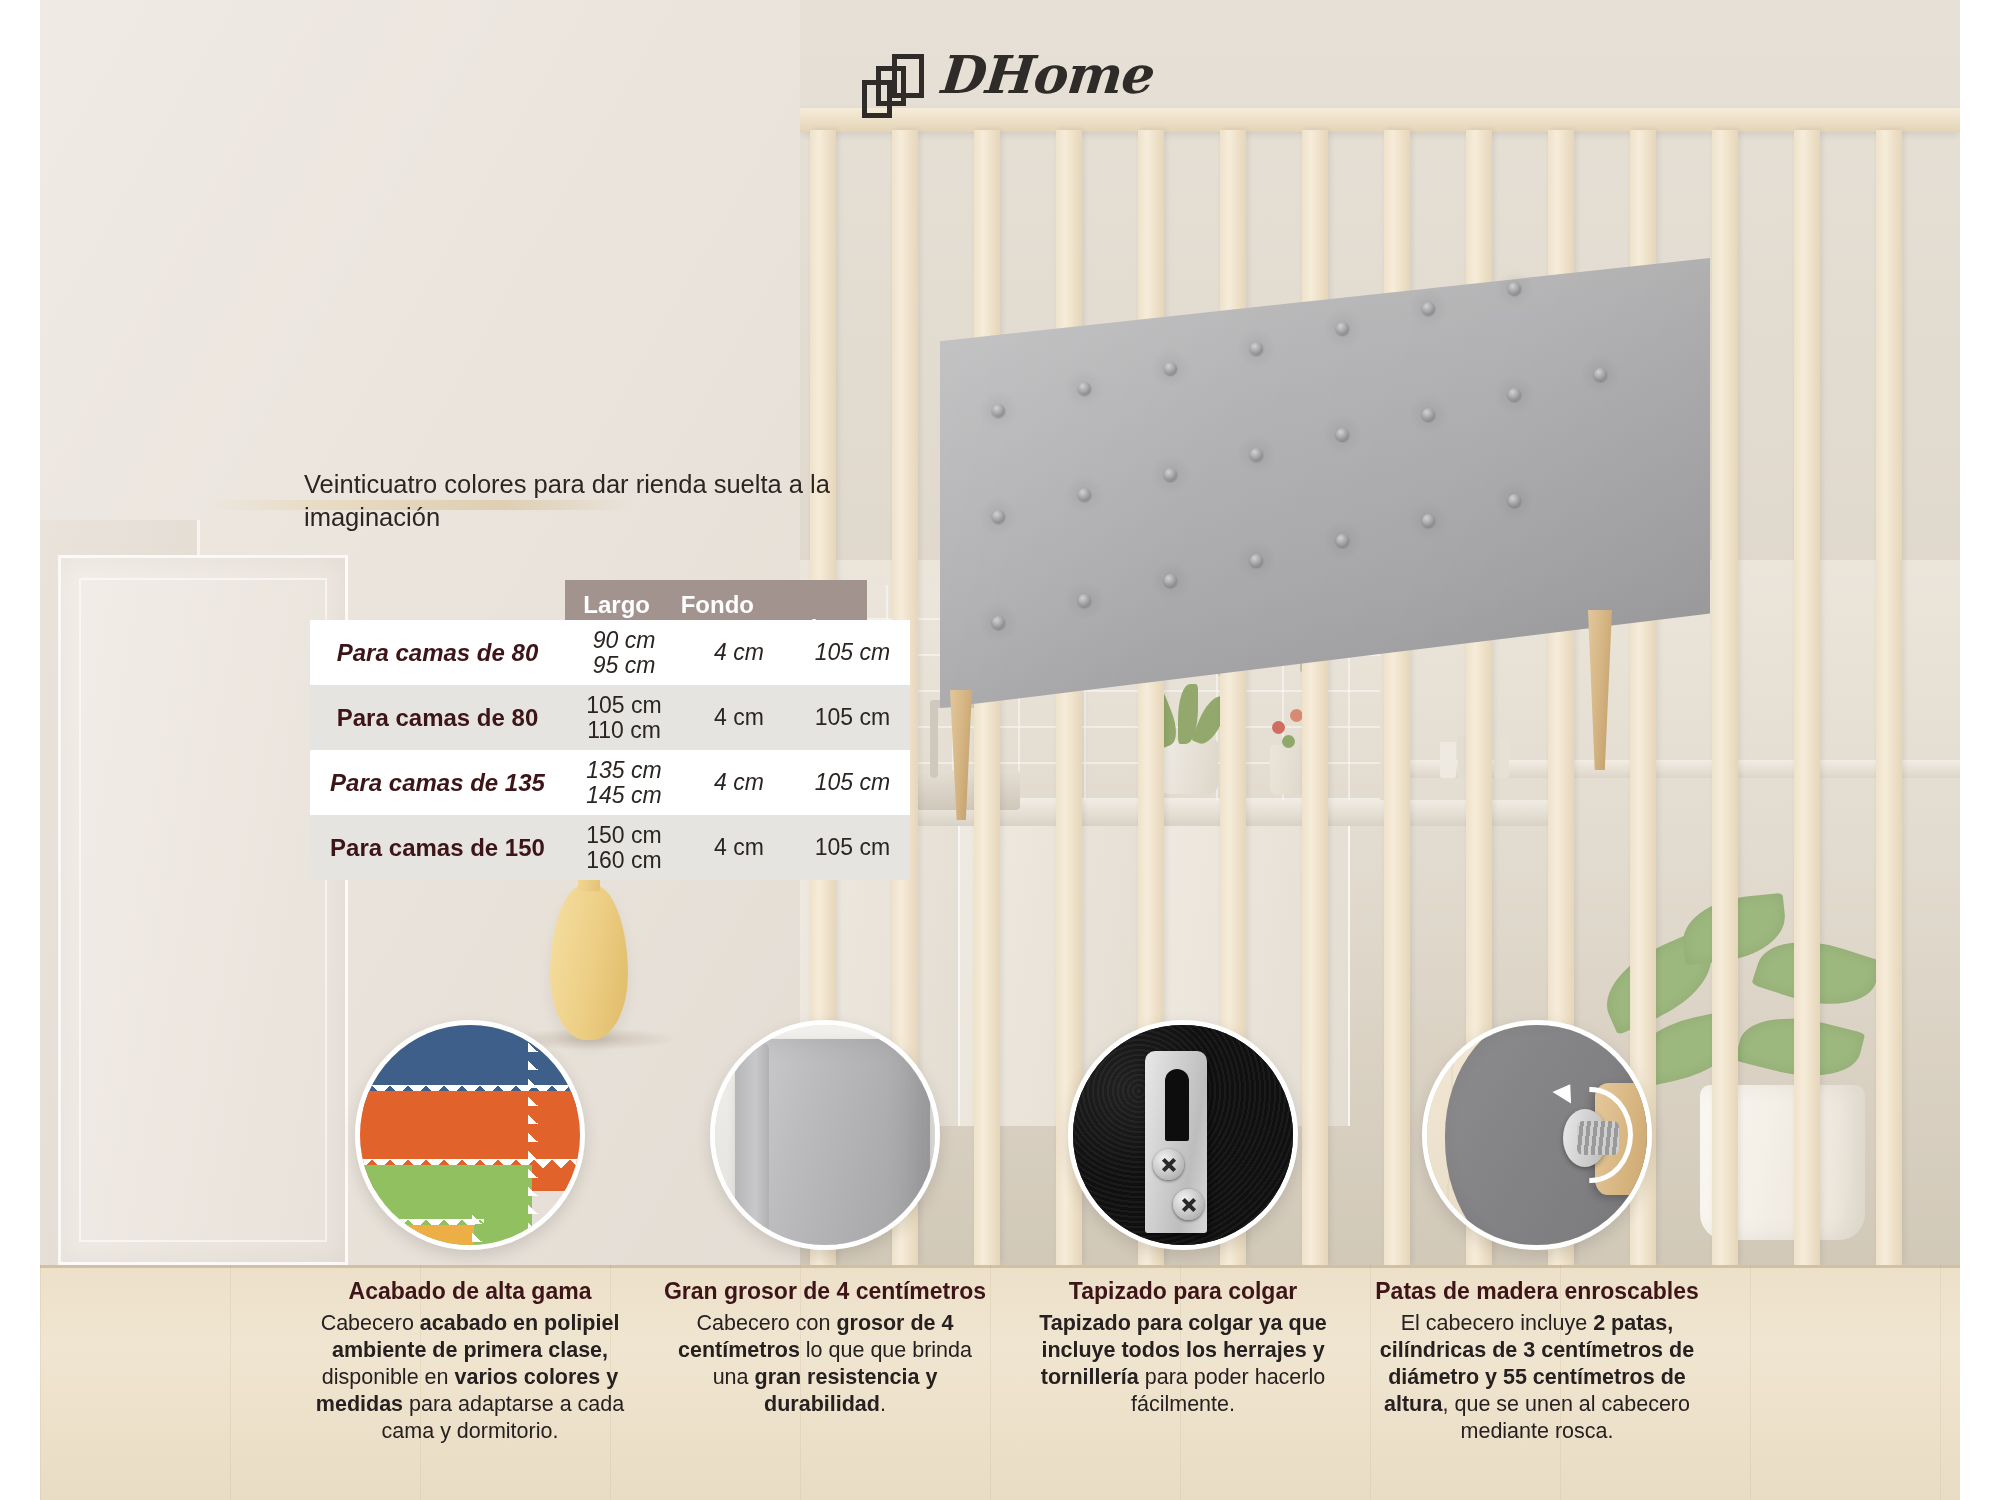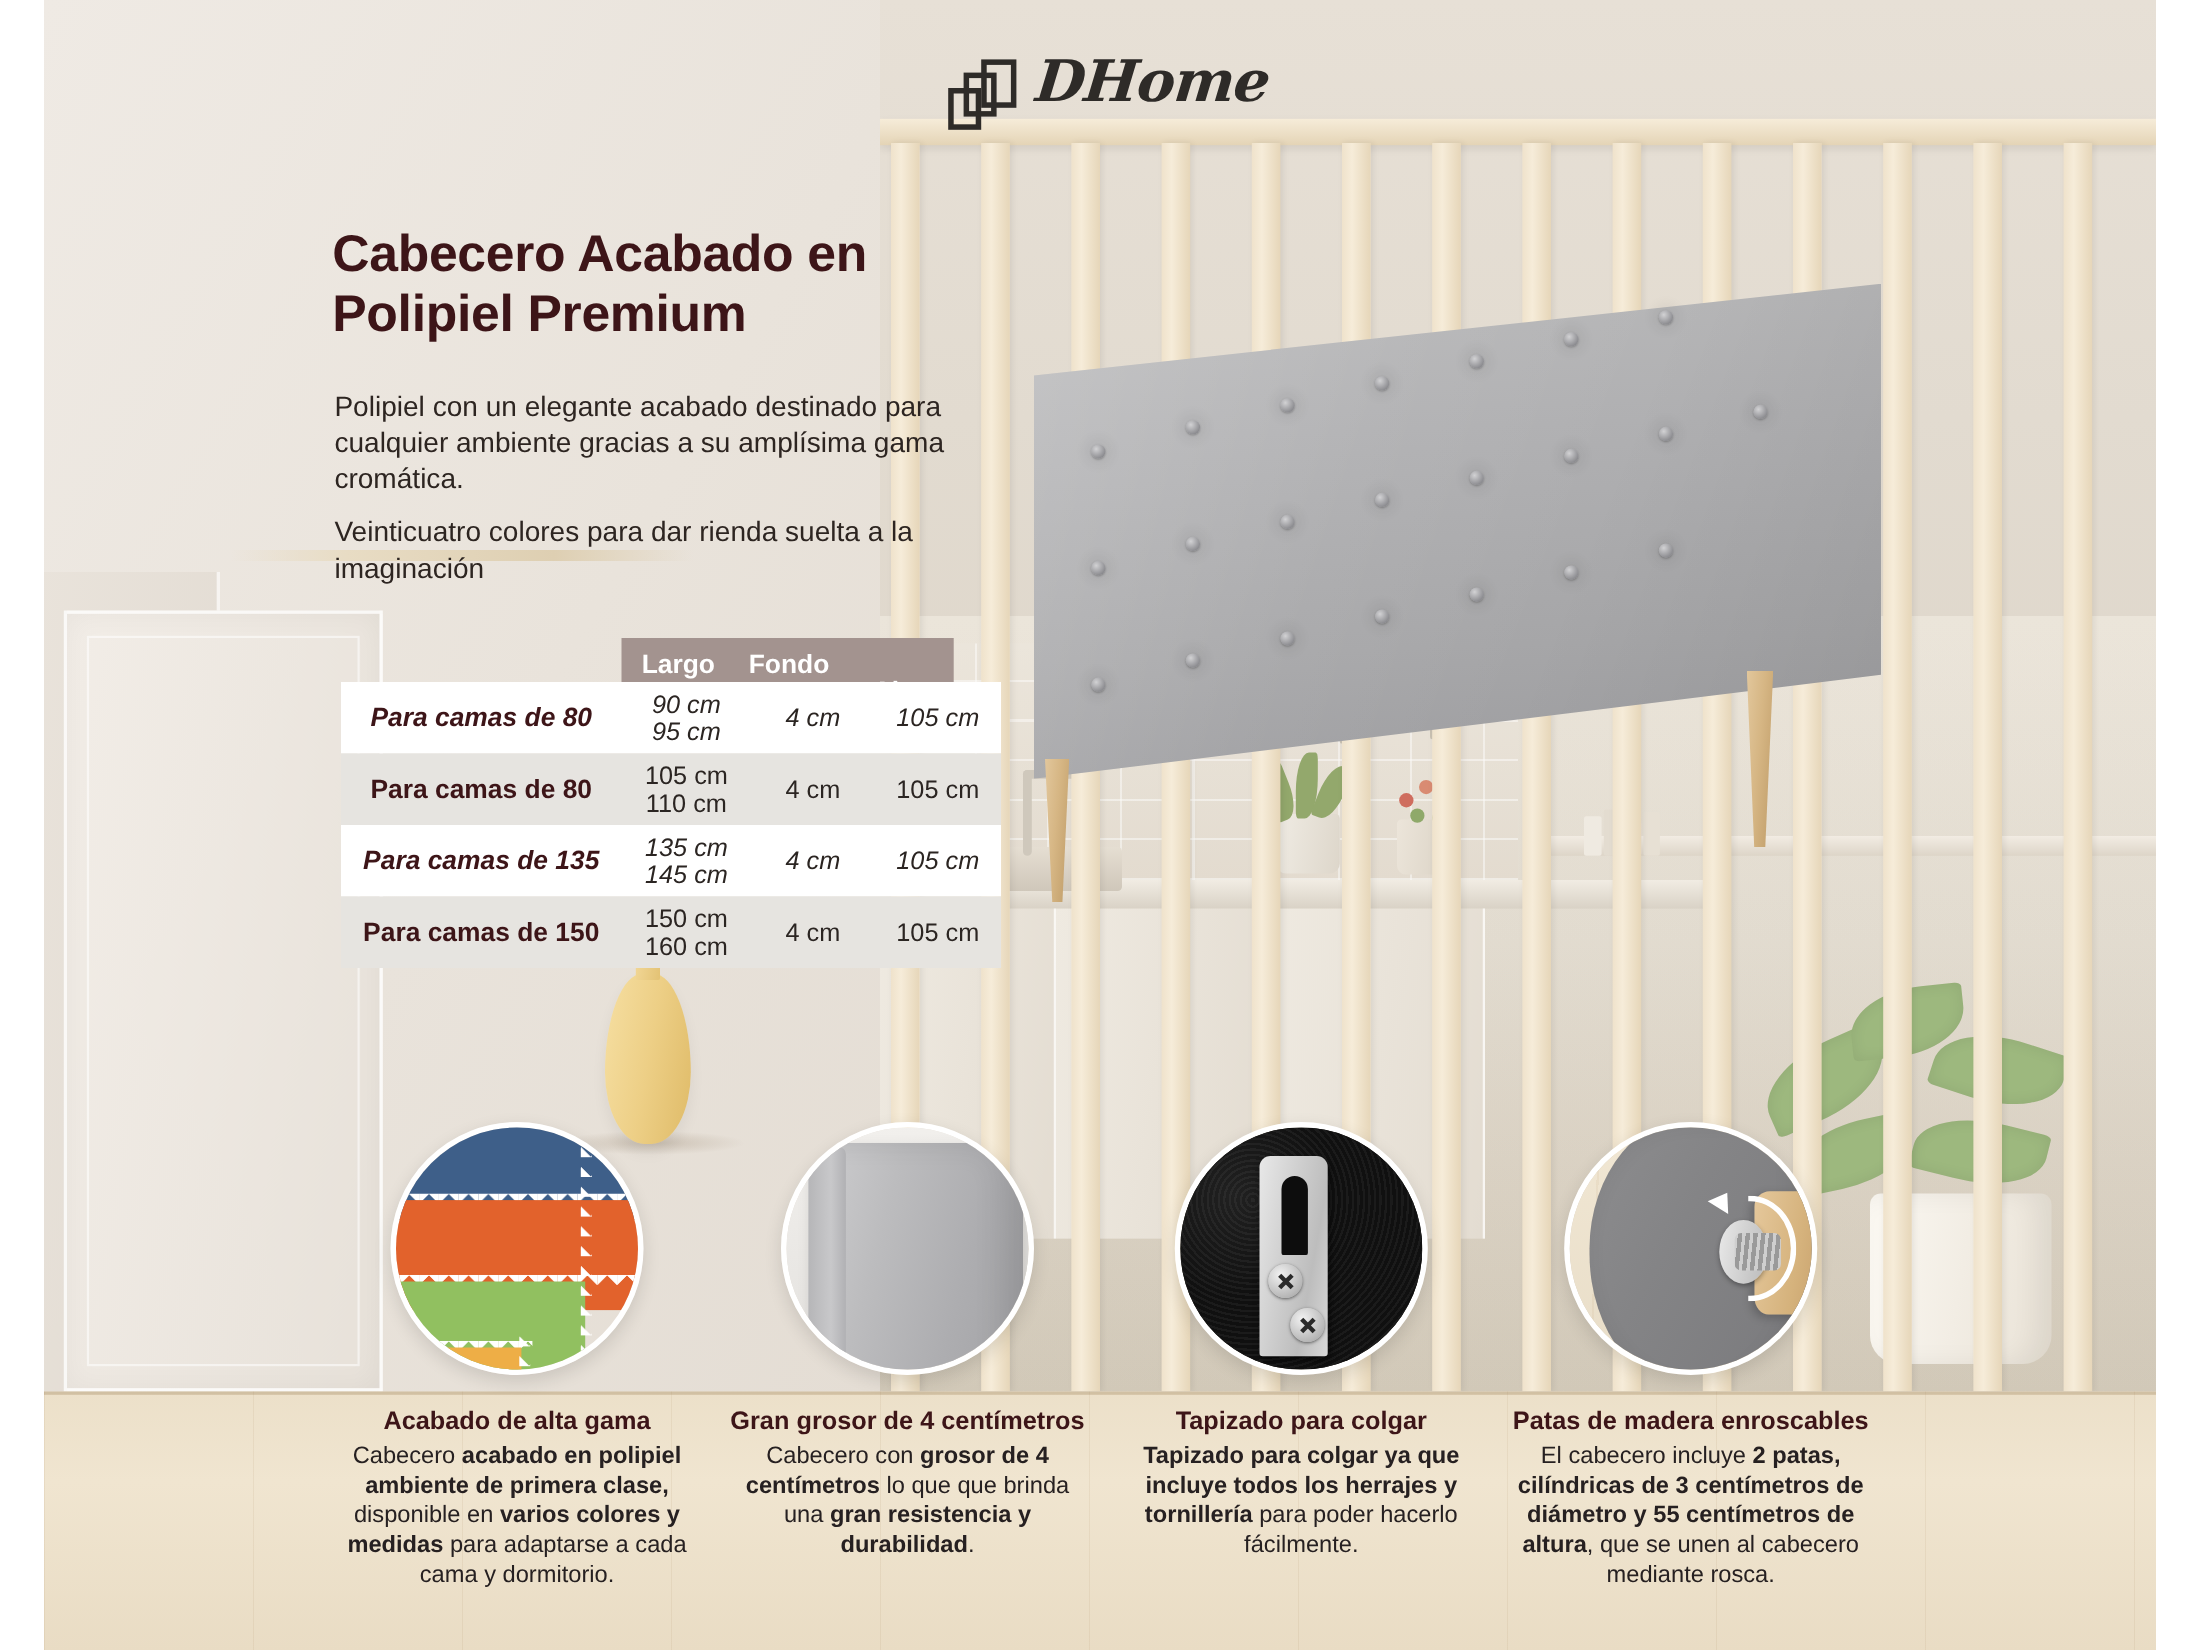--- a/index.html
+++ b/index.html
@@ -515,22 +515,20 @@
 
   <div class="logo">
     <div class="logo-mark">
       <div class="lm-r" style="left:0;   top:26px; width:30px; height:38px;"></div>
       <div class="lm-r" style="left:14px;top:12px; width:30px; height:40px;"></div>
       <div class="lm-r" style="left:30px;top:0;    width:32px; height:44px;"></div>
     </div>
     <div class="logo-word">DHome</div>
   </div>
 
-  <div class="title">Cabecero Acabado en Polipiel Premium</div>
-  <div class="para para1">Polipiel con un elegante acabado destinado para cualquier ambiente gracias a su amplísima gama cromática.</div>
   <div class="para para2">Veinticuatro colores para dar rienda suelta a la imaginación</div>
 
   <div class="tbl">
     <div class="tbl-head">
       <span class="th-largo">Largo</span>
       <span class="th-fondo">Fondo</span>
       <span class="th-alto">Alto</span>
     </div>
 
     <div class="trow odd r1">

